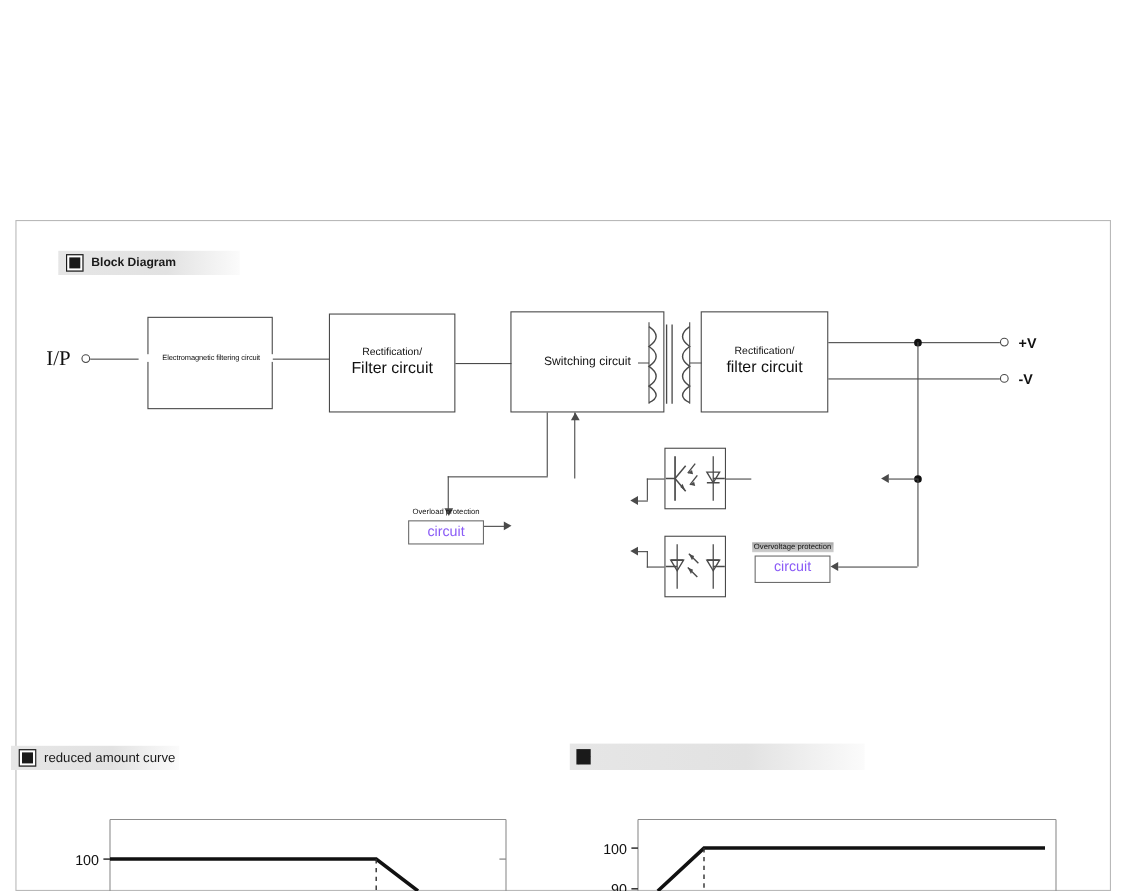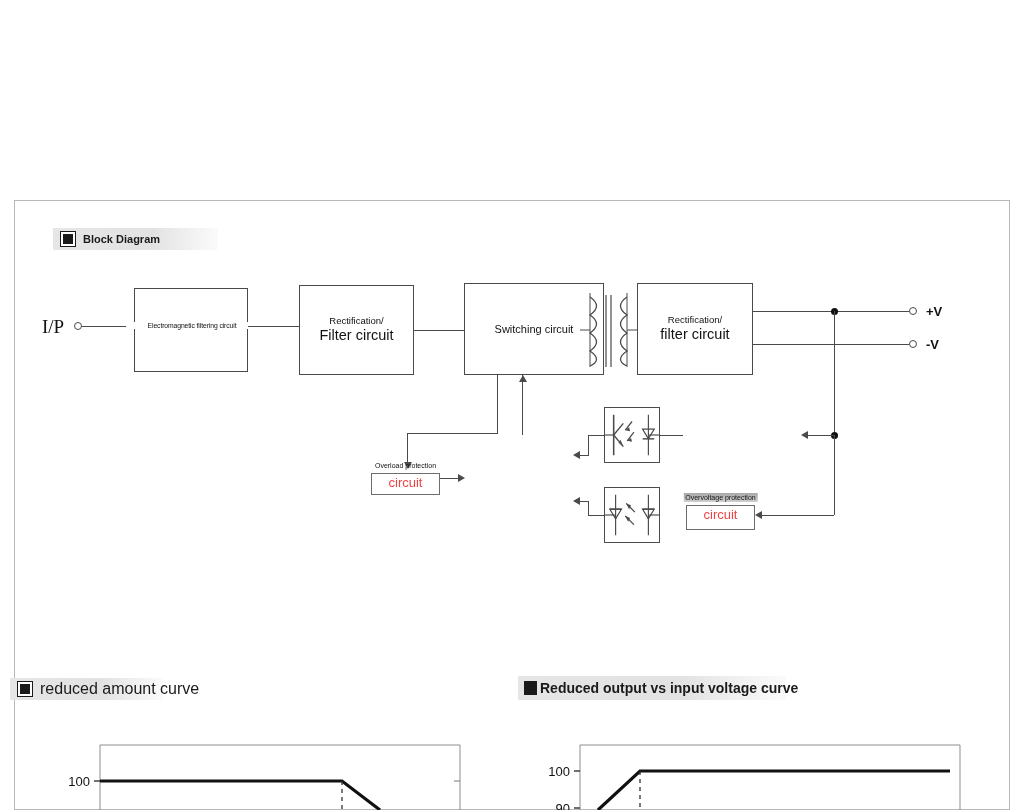--- a/index.html
+++ b/index.html
@@ -154,21 +154,21 @@
     left: -13px; top: -7px;
     width: 13px; height: 14px;
     background: #1a1a1a;
   }
   .label-text {
     font-size: 11px;
     font-weight: bold;
     color: #1a1a1a;
     white-space: nowrap;
   }
-  .label-text.small { font-size: 16px; font-weight: normal; }
+  .label-text.small { font-size: 12px; font-weight: normal; }
   .label-text.big { font-size: 14px; }
 
   #label-block-diagram { left: 10px; top: 228px; width: 165px; margin-left: 43px; }
   #label-reduced-amount { left: 10px; top: 678px; width: 153px; }
   #label-reduced-output { left: 518px; top: 676px; width: 268px; height: 24px; }
 
   
   #block-diagram {
     position: absolute;
     left: 0; top: 0;
@@ -216,21 +216,21 @@
   .prot-top.shaded {
     background: linear-gradient(to bottom, #a8a8a8, #cfcfcf);
     color: #111;
   }
   .prot-bot {
     position: absolute;
     left: 50%; transform: translateX(-50%);
     top: 1px;
     font-size: 13px;
     white-space: nowrap;
-    color: #ef4444;
+    color: #8b5cf6;
     background: #ffffff;
     padding: 0 3px;
   }
 
   .emi-overlay {
     position: absolute;
     left: 126px; top: 322px;
     width: 132px;
     text-align: center;
     font-size: 6.8px;
@@ -324,21 +324,20 @@
     <span class="label-text">Block Diagram</span>
   </div>
 
   <div class="section-label" id="label-reduced-amount">
     <span class="label-sq"></span>
     <span class="label-text small">reduced amount curve</span>
   </div>
 
   <div class="section-label" id="label-reduced-output">
     <span class="label-flag"></span>
-    <span class="label-text big">Reduced output vs input voltage curve</span>
   </div>
 
   <div id="block-diagram">
 
     <div id="ip-label">I/P</div>
     <div class="term" style="left:74px; top:322px;"></div>
     <div class="wire-h" style="left:82px; top:326px; width:54px;"></div>
 
     <div class="bd-box" id="box-emi"></div>
     <div class="emi-overlay">Electromagnetic filtering circuit</div>

